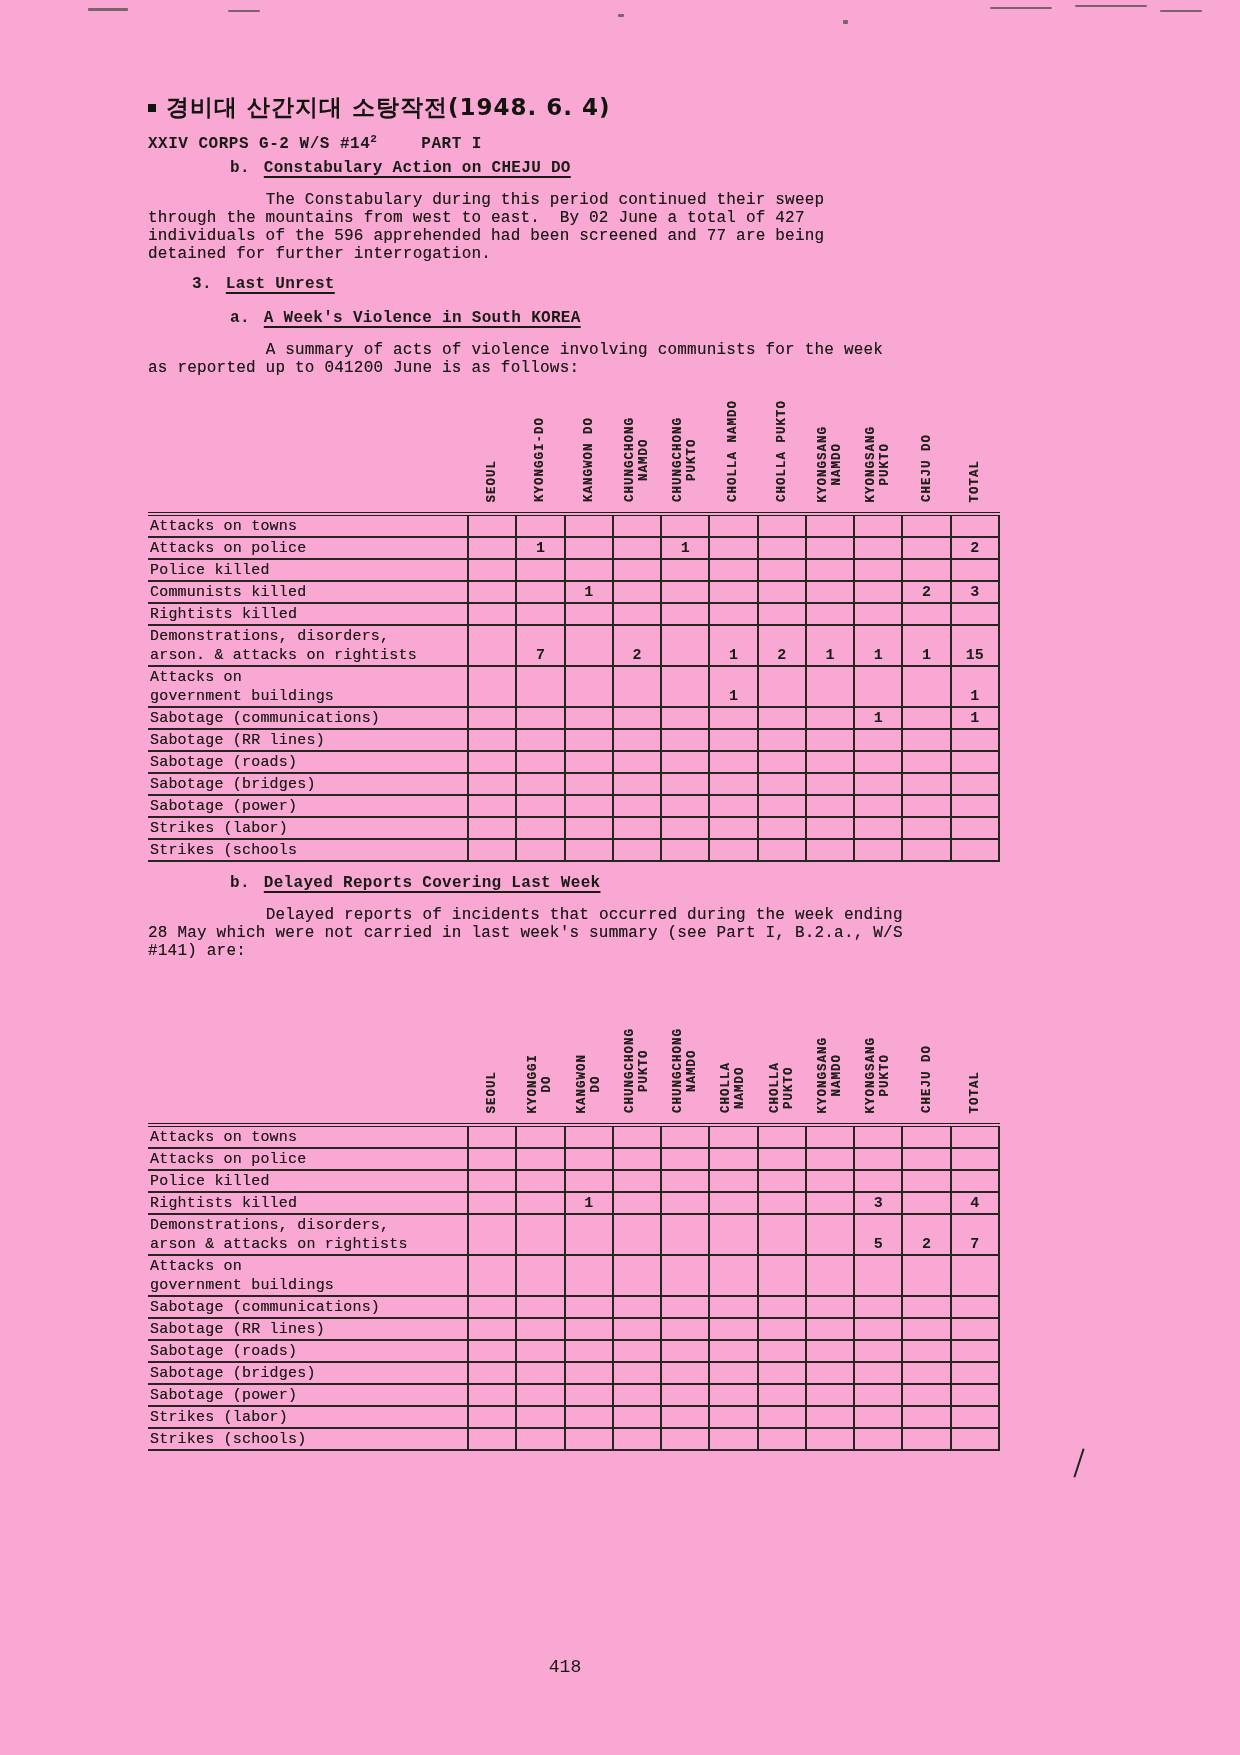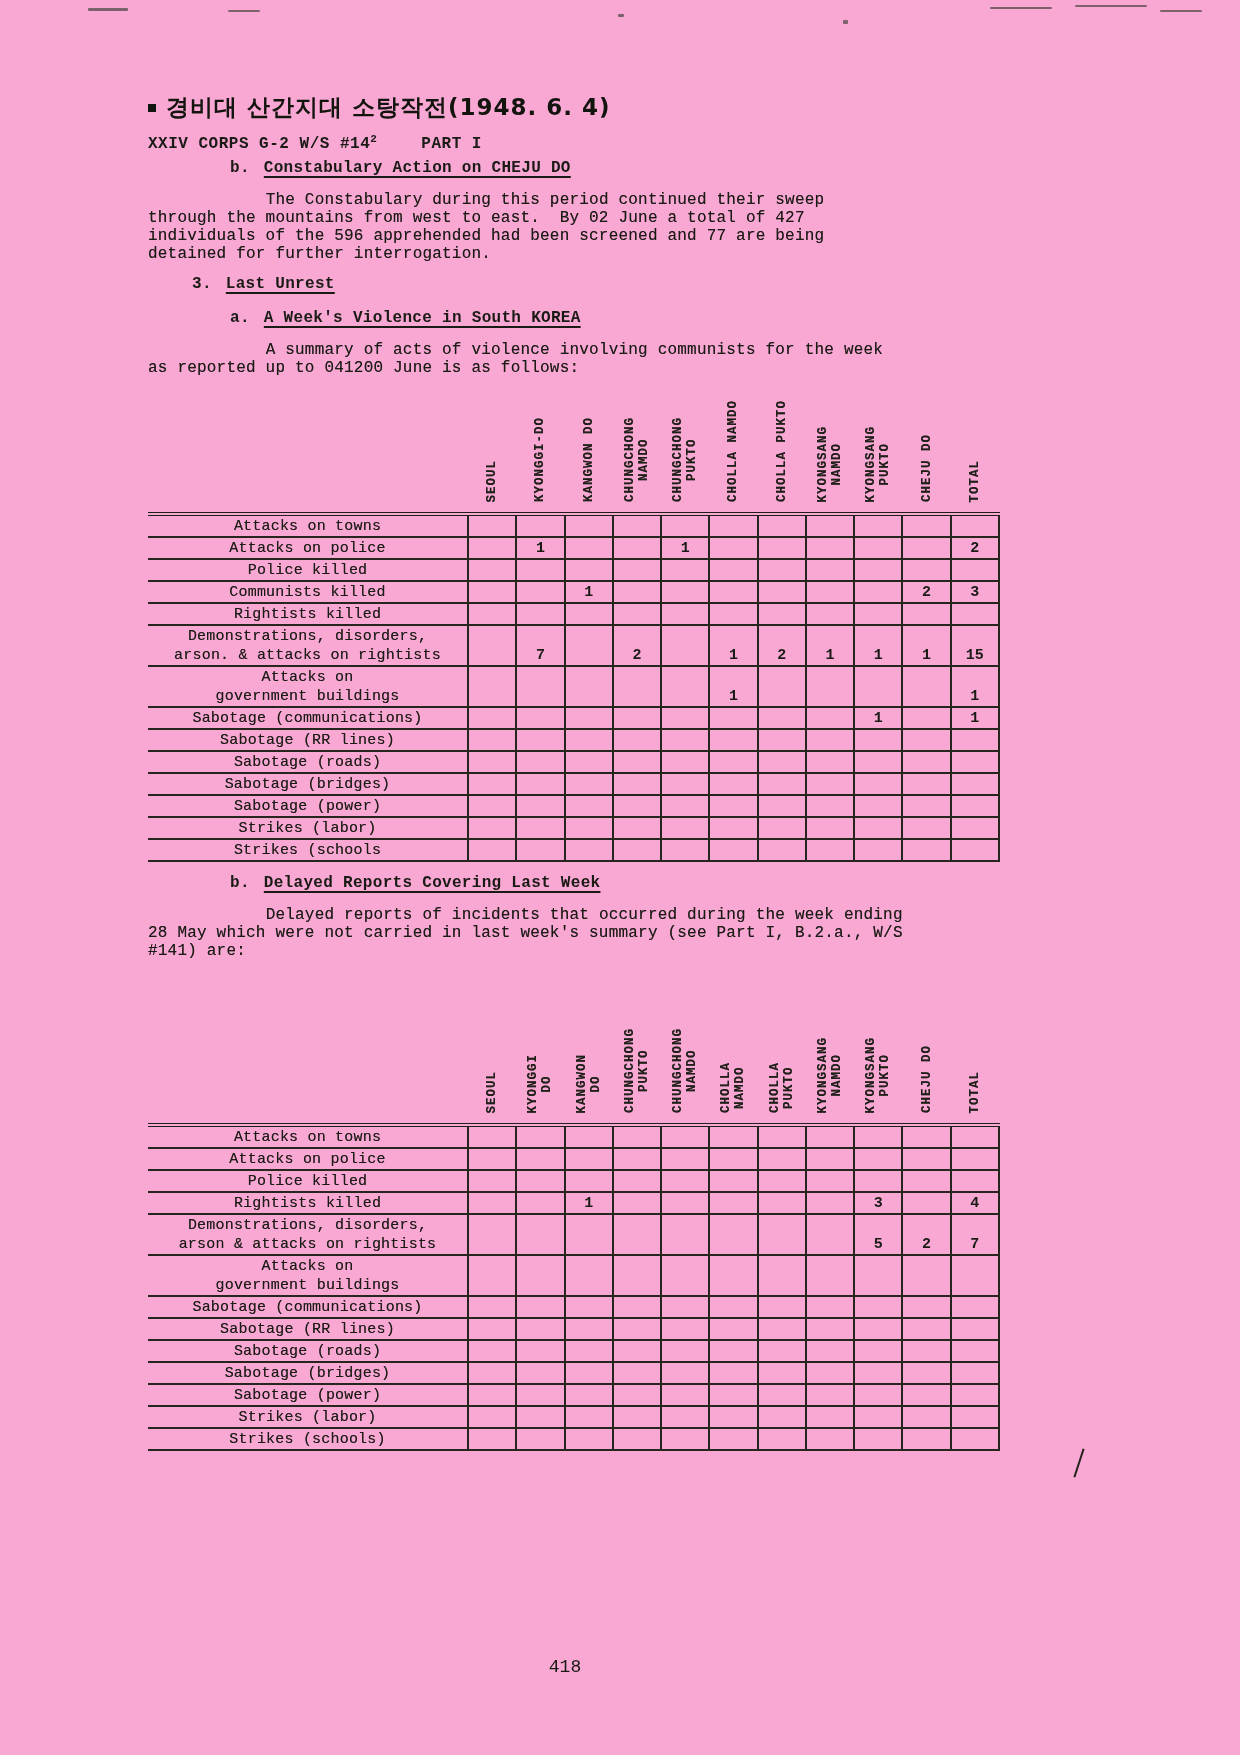--- a/index.html
+++ b/index.html
@@ -50,21 +50,21 @@
     writing-mode:vertical-rl;transform:rotate(180deg);
     white-space:pre-line;
     font-size:12.5px;line-height:14px;letter-spacing:1px;font-weight:bold;
     color:#20201a;text-shadow:0 0 .5px rgba(20,20,10,.5);
   }
   table.gtable td{
     border-bottom:2px solid #26261f;
     font-size:15px;line-height:19px;vertical-align:bottom;
     padding:1px 2px 0 2px;height:19px;
   }
-  td.rlabel{white-space:pre-line;text-align:center;letter-spacing:.2px;text-shadow:0 0 .5px rgba(20,20,10,.55);}
+  td.rlabel{white-space:pre-line;text-align:left;letter-spacing:.2px;text-shadow:0 0 .5px rgba(20,20,10,.55);}
   td.val{border-left:2px solid #26261f;text-align:center;font-weight:bold;}
   td.val:last-child{border-right:2px solid #26261f;}
   .pagenum{
     position:absolute;left:0;bottom:78px;width:1130px;text-align:center;
     font-family:Liberation Mono, monospace;font-size:18px;color:#191913;
   }
   .dash{position:absolute;background:#3a3a33;opacity:.65;border-radius:1px;}
   .stray-slash{position:absolute;width:2px;height:30px;background:#22221c;transform:rotate(18deg);}
 </style>
 </head>

